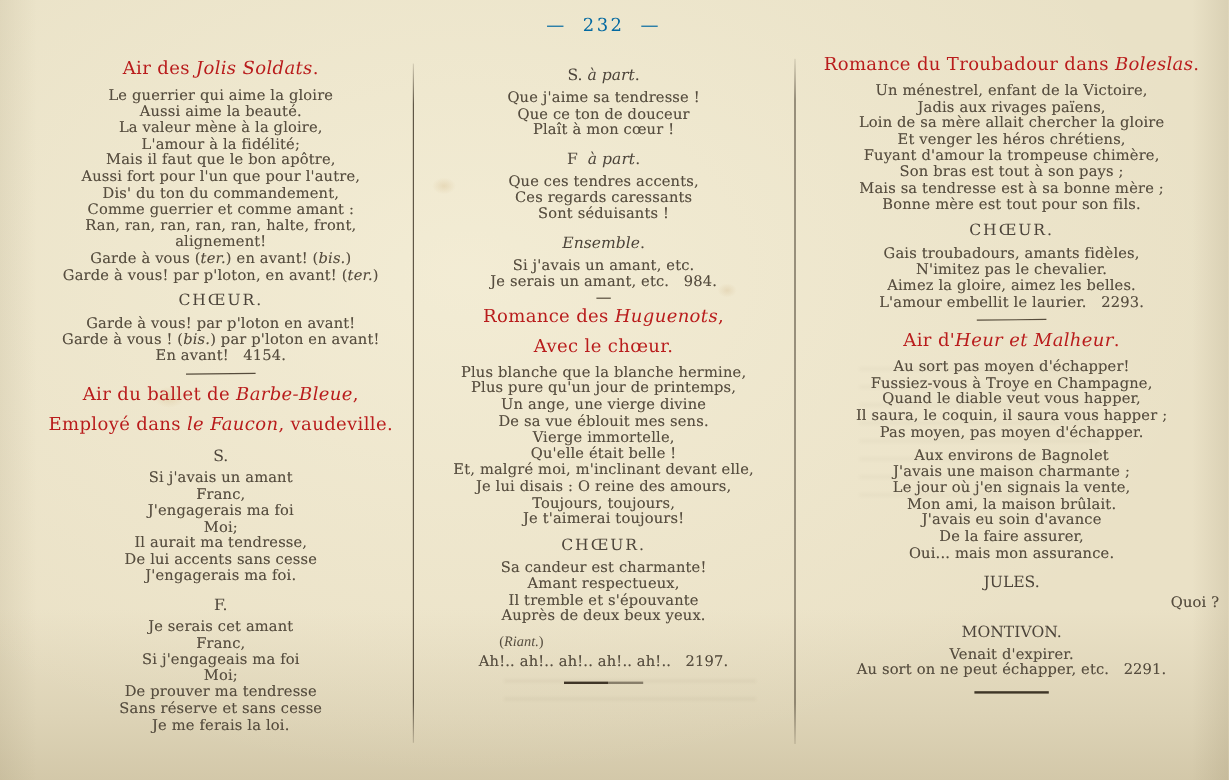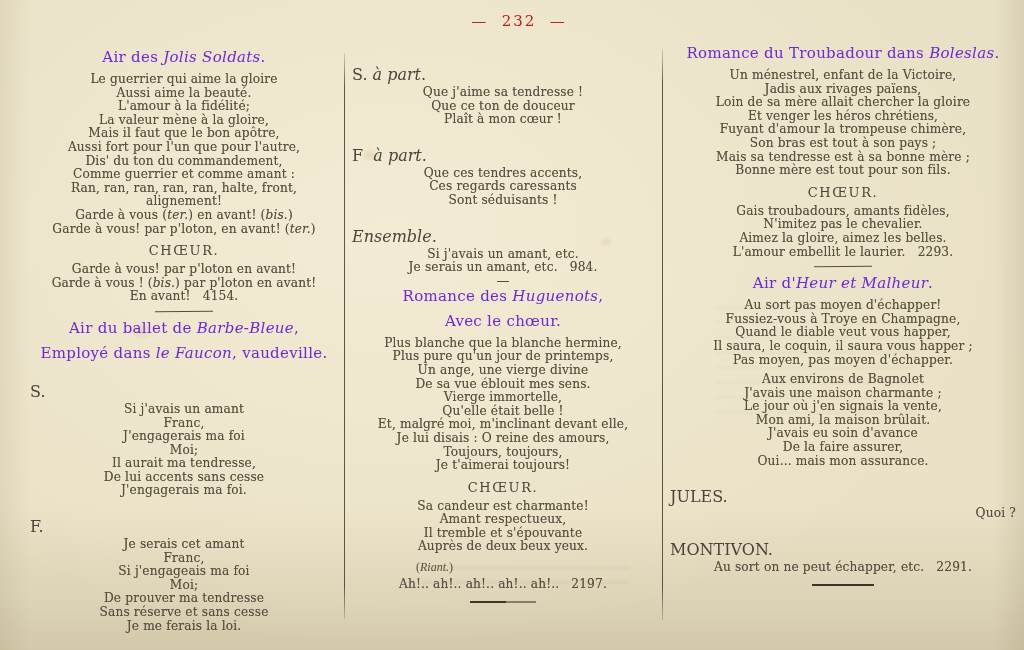--- a/index.html
+++ b/index.html
@@ -19,38 +19,38 @@
   }
   .stain{position:absolute;border-radius:50%;pointer-events:none;}
   .stain.s1{left:128px;top:322px;width:26px;height:18px;background:radial-gradient(ellipse,rgba(190,150,80,.20),rgba(190,150,80,0) 70%);}
   .stain.s2{left:360px;top:148px;width:20px;height:14px;background:radial-gradient(ellipse,rgba(185,140,70,.18),rgba(185,140,70,0) 70%);}
   .stain.s3{left:598px;top:236px;width:16px;height:12px;background:radial-gradient(ellipse,rgba(180,135,70,.16),rgba(180,135,70,0) 70%);}
   .ghost{position:absolute;pointer-events:none;opacity:.055;filter:blur(1.2px);
     background:repeating-linear-gradient(180deg, transparent 0 6px, #7a6d52 6px 9px, transparent 9px 15px);}
   .ghost.g1{left:420px;top:560px;width:210px;height:34px;}
   .ghost.g2{left:716px;top:300px;width:200px;height:120px;opacity:.035;}
 
-  .pagenum{position:absolute;top:12px;left:16px;width:1006px;text-align:center;
-    font-size:15px;letter-spacing:2px;color:#b91c1c;white-space:pre-wrap;}
+  .pagenum{position:absolute;top:12px;left:0;width:1006px;text-align:center;
+    font-size:15px;letter-spacing:2px;color:#0369a1;white-space:pre-wrap;}
 
   .divider{position:absolute;width:1px;background:linear-gradient(180deg,rgba(70,60,45,.15),rgba(70,60,45,.85) 6%,rgba(70,60,45,.85) 94%,rgba(70,60,45,.2));}
   .divider.d1{left:344px;top:53px;height:566px;}
   .divider.d2{left:662px;top:49px;height:571px;}
 
   .col{position:absolute;top:46px;}
   .col1{left:30px;width:308px;}
   .col2{left:352px;width:302px;}
   .col3{left:670px;top:42px;width:346px;}
 
-  .title{text-align:center;font-size:15px;line-height:19px;color:#6d28d9;margin:2px 0 6px;letter-spacing:.3px;white-space:pre-wrap;}
+  .title{text-align:center;font-size:15px;line-height:19px;color:#b91c1c;margin:2px 0 6px;letter-spacing:.3px;white-space:pre-wrap;}
   .verse{margin:4px 15px 6px;}
   .vline{text-align:center;font-size:12.2px;line-height:13.6px;letter-spacing:.15px;white-space:pre-wrap;
     text-shadow:0 0 .5px rgba(86,77,63,.45);}
   .vline.left-line{text-align:right;padding-left:73px;}
-  .speaker{text-align:left;font-size:16px;line-height:14px;margin:22px 0 3px;color:#4c443a;white-space:pre-wrap;}
+  .speaker{text-align:center;font-size:13px;line-height:14px;margin:11px 0 3px;color:#4c443a;white-space:pre-wrap;}
   .chorus{text-align:center;font-size:13px;letter-spacing:1.6px;margin:7px 0 5px;color:#4c443a;white-space:pre-wrap;}
   .stage{text-align:left;padding-left:64px;font-size:12px;line-height:14px;margin:5px 0 3px;white-space:pre-wrap;font-family:Liberation Serif, serif;}
   .rule{height:1px;background:#564c3c;margin:7px auto;}
   .rule.short{width:58px;transform:rotate(-.6deg);}
   .rule.tiny{width:12px;margin:5px auto;}
   .rule.dashed{width:66px;background:linear-gradient(90deg,#3f3527 0 55%,rgba(63,53,39,.55) 55% 100%);height:2px;margin:9px auto;}
   .rule.final{width:62px;height:2px;background:#3e3526;margin:10px auto;}
   i{font-style:italic;}
 </style>
 </head>
@@ -66,22 +66,22 @@
 <div class="pagenum">—  232  —</div>
 
 <div class="divider d1"></div>
 <div class="divider d2"></div>
 
 <div class="col col1">
     <div class="title">Air des <i>Jolis Soldats</i>.</div>
     <div class="verse">
       <div class="vline">Le guerrier qui aime la gloire</div>
       <div class="vline">Aussi aime la beauté.</div>
+      <div class="vline">La valeur mène à la gloire,</div>
       <div class="vline">L'amour à la fidélité;</div>
-      <div class="vline">La valeur mène à la gloire,</div>
       <div class="vline">Mais il faut que le bon apôtre,</div>
       <div class="vline">Aussi fort pour l'un que pour l'autre,</div>
       <div class="vline">Dis' du ton du commandement,</div>
       <div class="vline">Comme guerrier et comme amant :</div>
       <div class="vline">Ran, ran, ran, ran, ran, halte, front, alignement!</div>
       <div class="vline">Garde à vous (<i>ter.</i>) en avant! (<i>bis.</i>)</div>
       <div class="vline">Garde à vous! par p'loton, en avant! (<i>ter.</i>)</div>
     </div>
     <div class="chorus">CHŒUR.</div>
     <div class="verse">
@@ -193,16 +193,17 @@
       <div class="vline">Le jour où j'en signais la vente,</div>
       <div class="vline">Mon ami, la maison brûlait.</div>
       <div class="vline">J'avais eu soin d'avance</div>
       <div class="vline">De la faire assurer,</div>
       <div class="vline">Oui... mais mon assurance.</div>
     </div>
     <div class="speaker">JULES.</div>
     <div class="vline left-line">Quoi ?</div>
     <div class="speaker">MONTIVON.</div>
     <div class="verse">
+      <div class="vline">Venait d'expirer.</div>
       <div class="vline">Au sort on ne peut échapper, etc.   2291.</div>
     </div>
     <div class="rule final"></div>
   </div>
 
 </body></html>

